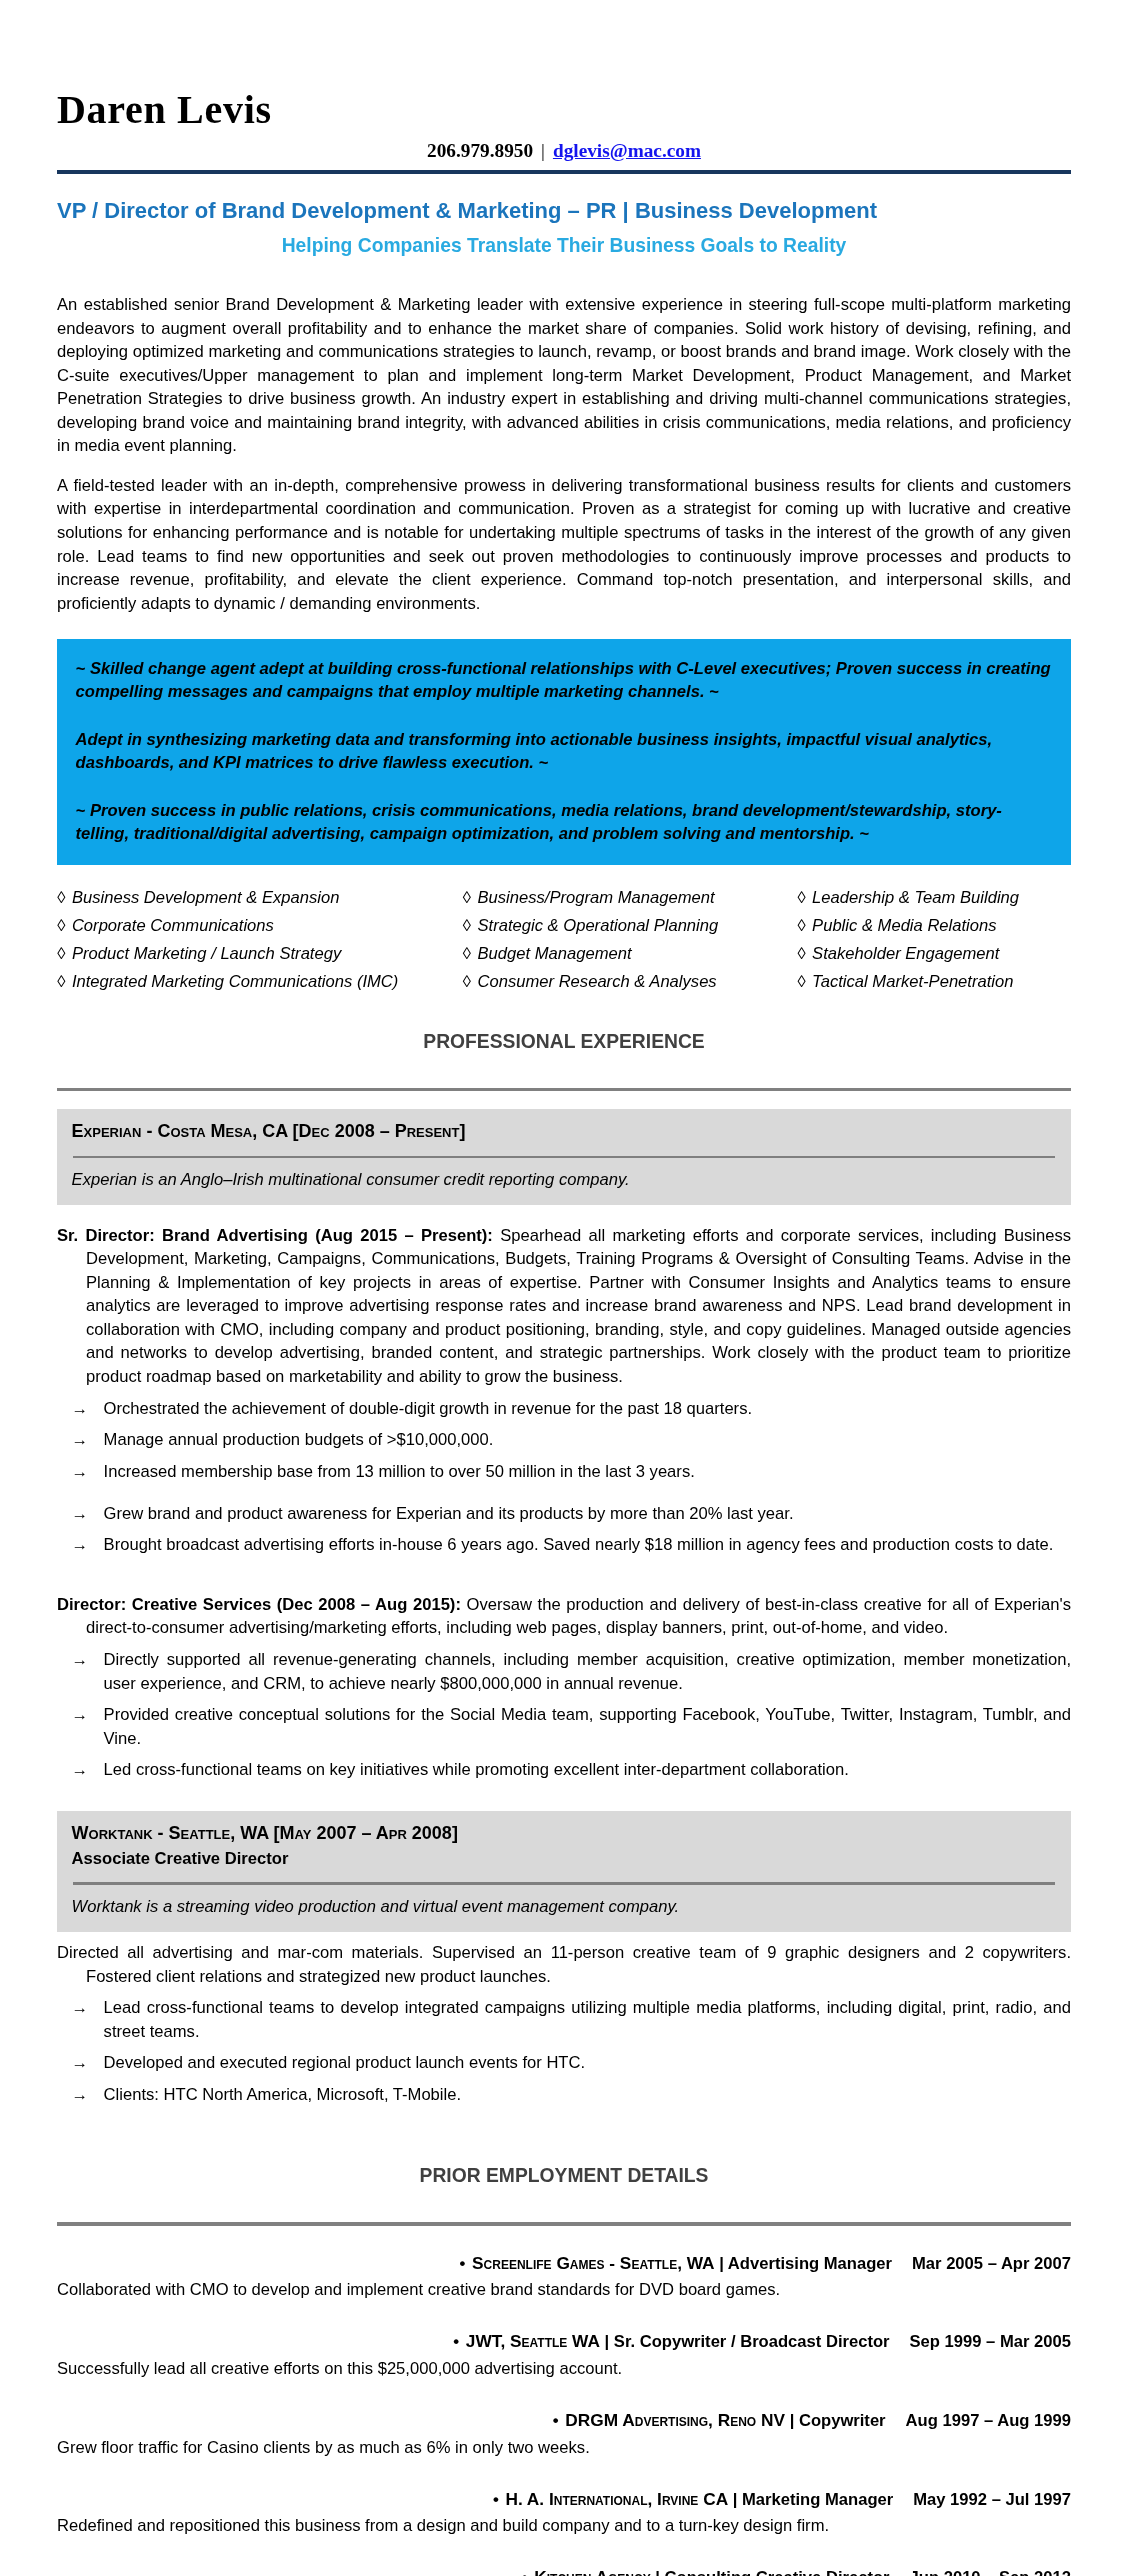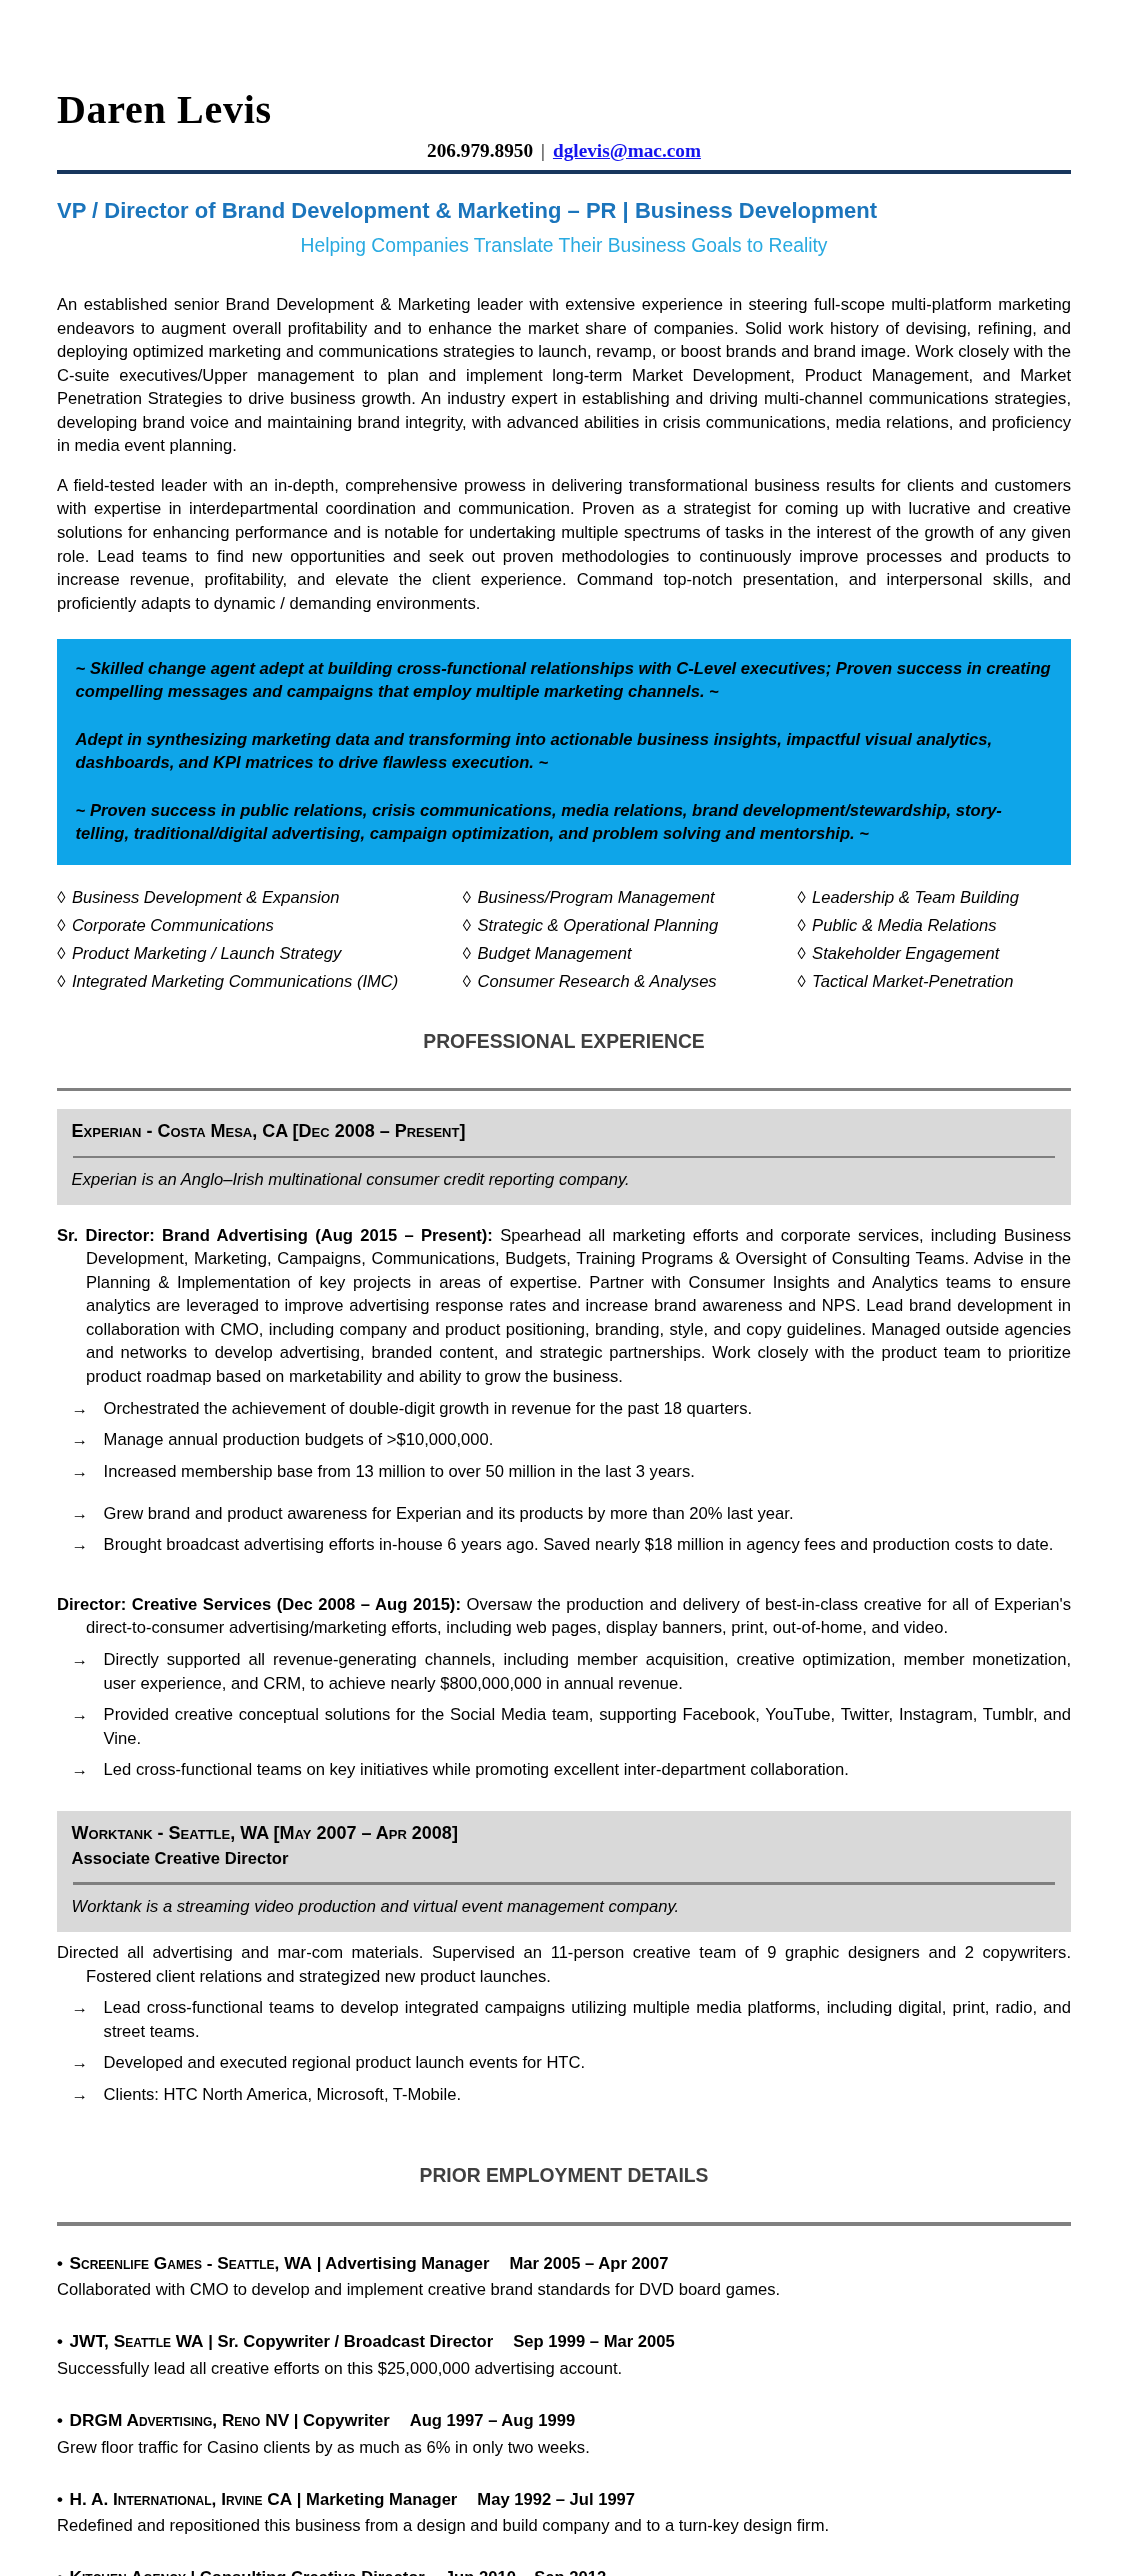--- a/index.html
+++ b/index.html
@@ -18,21 +18,21 @@
   }
   .contact {
     text-align:center; font-family:"Liberation Serif", serif;
     font-size:19.3px; font-weight:bold; margin-top:6.7px;
   }
   .contact .sep { margin:0 8px; font-weight:normal; }
   .email { color:#1414EE; text-decoration:underline; cursor:pointer; }
   .navy-rule { height:4.7px; background:#17365D; margin-top:8px; }
 
   .res-title { text-align:left; color:#1B75BC; font-weight:bold; font-size:22px; margin-top:24px; }
-  .res-tagline { text-align:center; color:#29AAE1; font-weight:normal; font-size:19.3px; margin-top:10.6px; }
+  .res-tagline { text-align:center; color:#29AAE1; font-weight:bold; font-size:19.3px; margin-top:10.6px; }
 
   p.body { text-align:justify; line-height:1.42; margin:16px 0 0; }
   p.body.first { margin-top:36px; }
 
   
   .callout {
     background:#0ea5e9; margin-top:24px; padding:17.3px 18.6px 18.6px;
     text-align:left; font-weight:bold; font-style:italic; line-height:1.42;
   }
   .callout p { margin:0 0 24px; }
@@ -70,21 +70,21 @@
   .bullets.gap { margin-top:18.6px; }
   .bullet { display:flex; margin:8px 0 0 14.6px; line-height:1.42; text-align:justify; }
   .bullet .arr { width:32px; flex:none; }
   .bullet .btext { flex:1; }
 
   .spacer-lg { height:17.3px; }
 
   
   .job { margin-top:31px; }
   .job.first { margin-top:27px; }
-  .job-head { display:flex; justify-content:flex-start; align-items:baseline; }
+  .job-head { display:flex; justify-content:flex-end; align-items:baseline; }
   .job-title { font-weight:bold; }
   .job-title .dot { margin-right:6.7px; }
   .job-title .co { font-variant:small-caps; font-size:17.3px; }
   .job-dates { font-weight:bold; white-space:nowrap; margin-left:20px; }
   .job-desc { margin-top:6.7px; }
 </style>
 </head>
 <body>
 
 <div class="page">

